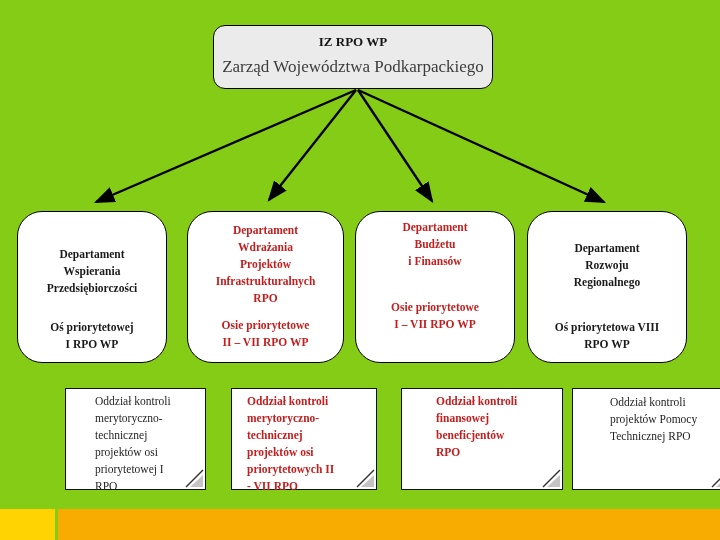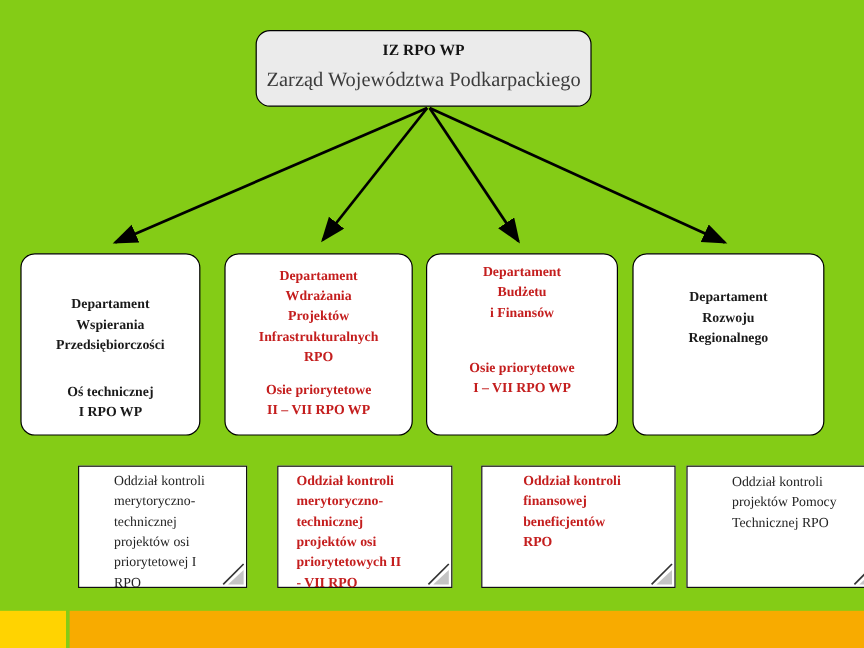--- a/index.html
+++ b/index.html
@@ -15,21 +15,21 @@
   }
   .top-title { font-weight:bold; font-size:13px; color:#141414; }
   .top-subtitle { font-size:17px; color:#3c3c3c; margin-top:7px; }
 
   
   .arrows { position:absolute; left:0; top:0; width:720px; height:540px; pointer-events:none; }
 
   
   .dept {
     position:absolute; top:211px; height:152px; background:#fff;
-    border:1.3px solid #000; border-radius:12px; box-sizing:border-box;
+    border:1.3px solid #000; border-radius:25px; box-sizing:border-box;
     display:flex; flex-direction:column; justify-content:space-between;
     text-align:center; font-weight:bold; font-size:11.5px; line-height:17px;
   }
   .dept .name, .dept .axis { white-space:pre-line; }
   .c1 { left:17px;  width:150px; padding:34px 4px 9px; }
   .c2 { left:187px; width:157px; padding:10px 4px 11px; }
   .c3 { left:355px; width:160px; padding:7px 4px 29px; }
   .c4 { left:527px; width:160px; padding:28px 4px 9px; }
 
   
@@ -67,21 +67,21 @@
     <line x1="356" y1="90" x2="96" y2="202" stroke="#000" stroke-width="2.3" marker-end="url(#ah)"></line>
     <line x1="356" y1="90" x2="269" y2="200" stroke="#000" stroke-width="2.3" marker-end="url(#ah)"></line>
     <line x1="358" y1="90" x2="432" y2="201" stroke="#000" stroke-width="2.3" marker-end="url(#ah)"></line>
     <line x1="358" y1="90" x2="604" y2="202" stroke="#000" stroke-width="2.3" marker-end="url(#ah)"></line>
   </svg>
 
   <div class="dept c1" style="color: rgb(26, 26, 26);">
     <div class="name">Departament
 Wspierania
 Przedsiębiorczości</div>
-    <div class="axis">Oś technicznej
+    <div class="axis">Oś priorytetowej
 I RPO WP</div>
   </div>
 
   <div class="dept c2" style="color: rgb(196, 30, 30);">
     <div class="name">Departament
 Wdrażania
 Projektów
 Infrastrukturalnych
 RPO</div>
     <div class="axis">Osie priorytetowe
@@ -93,20 +93,22 @@
 Budżetu
 i Finansów</div>
     <div class="axis">Osie priorytetowe
 I – VII RPO WP</div>
   </div>
 
   <div class="dept c4" style="color: rgb(26, 26, 26);">
     <div class="name">Departament
 Rozwoju
 Regionalnego</div>
+    <div class="axis">Oś priorytetowa VIII
+RPO WP</div>
   </div>
 
   <div class="note b1">
     <div class="txt" style="color: rgb(36, 36, 36);">Oddział kontroli
 merytoryczno-
 technicznej
 projektów osi
 priorytetowej I
 RPO</div>
     <svg class="fold" width="19" height="19" viewBox="0 0 19 19">

